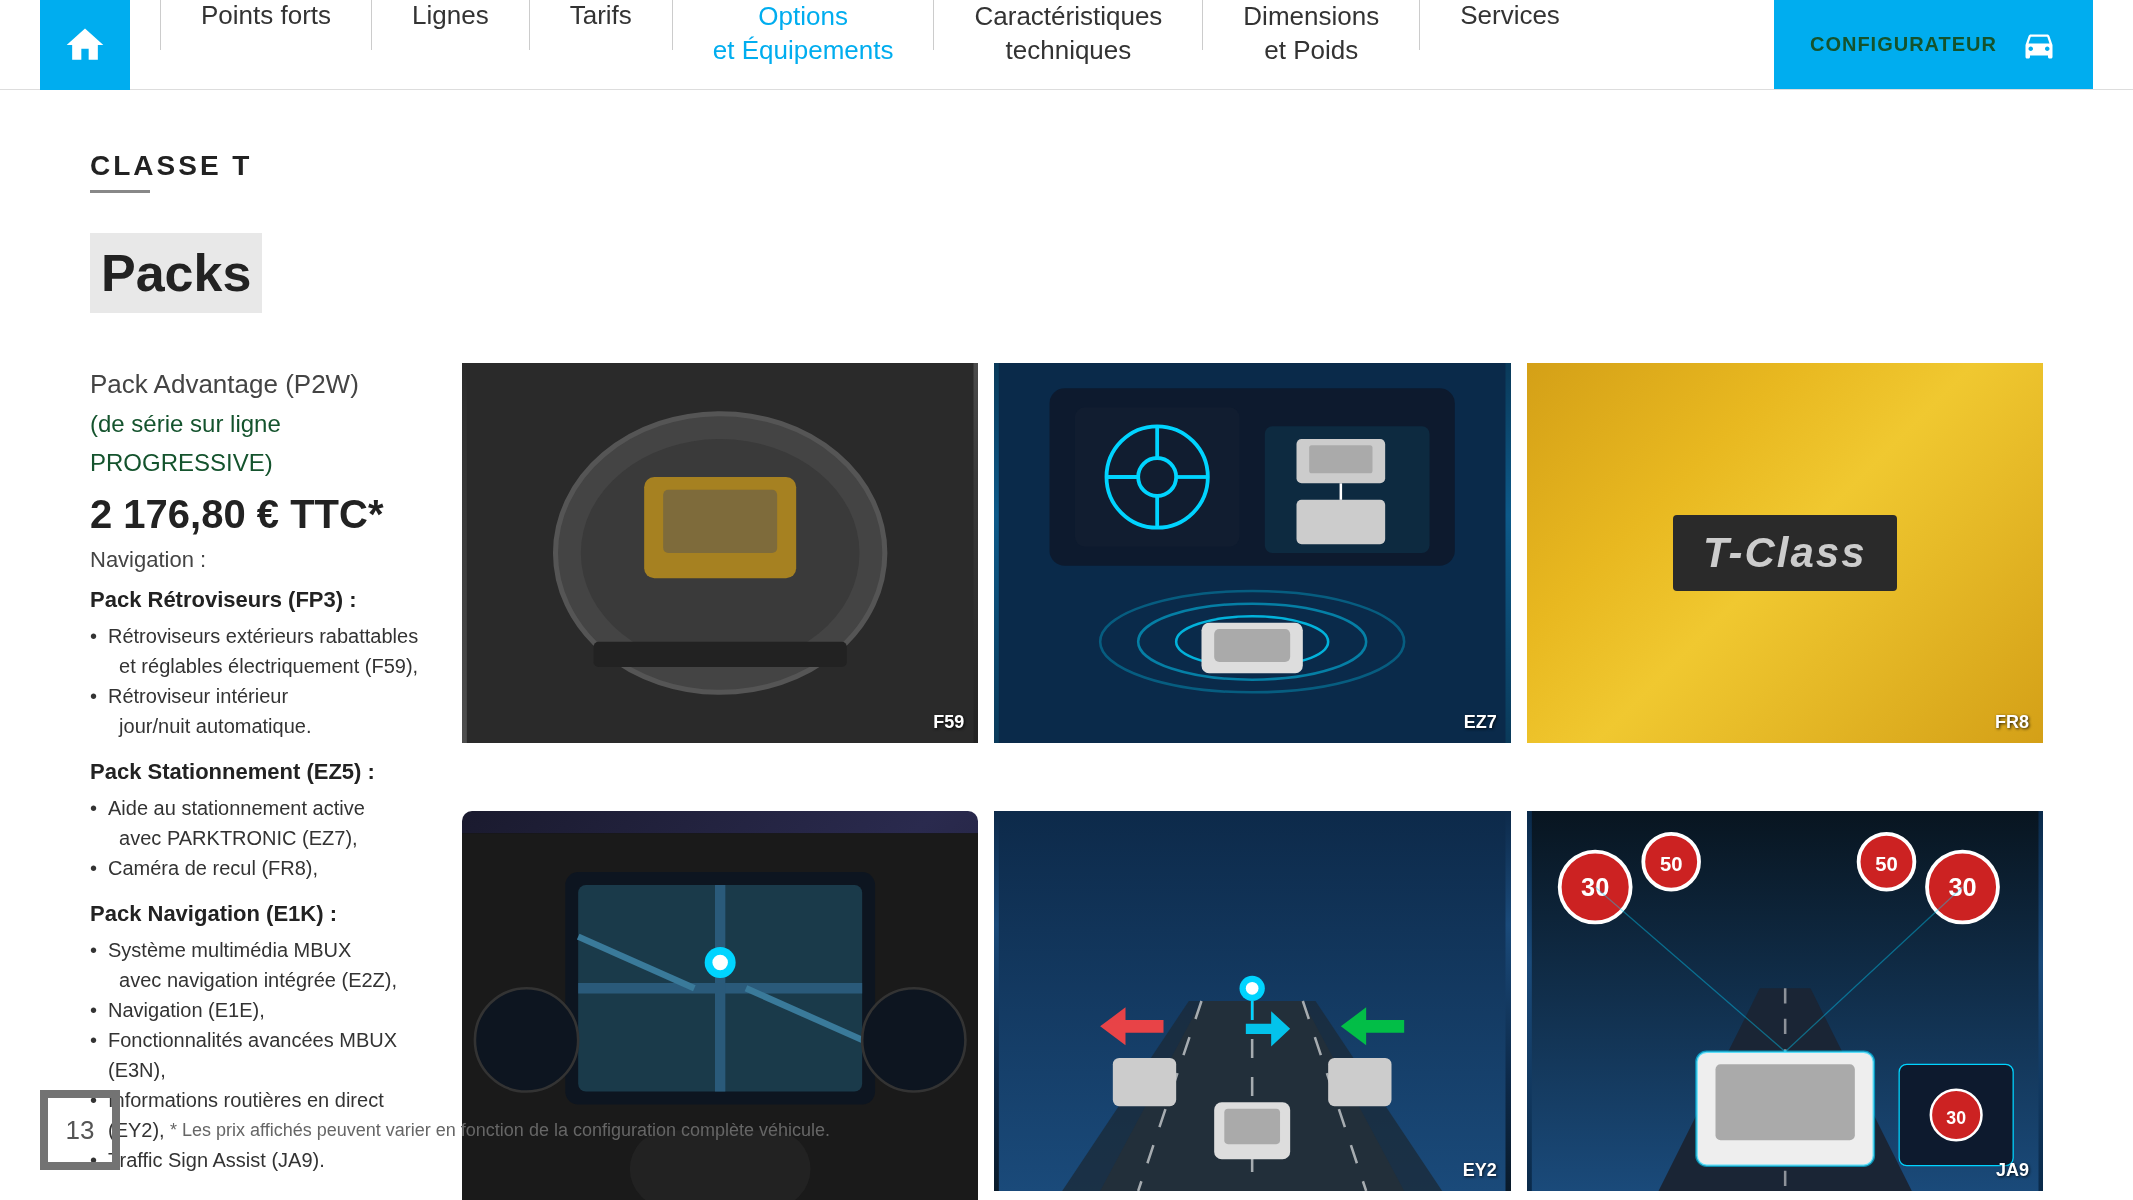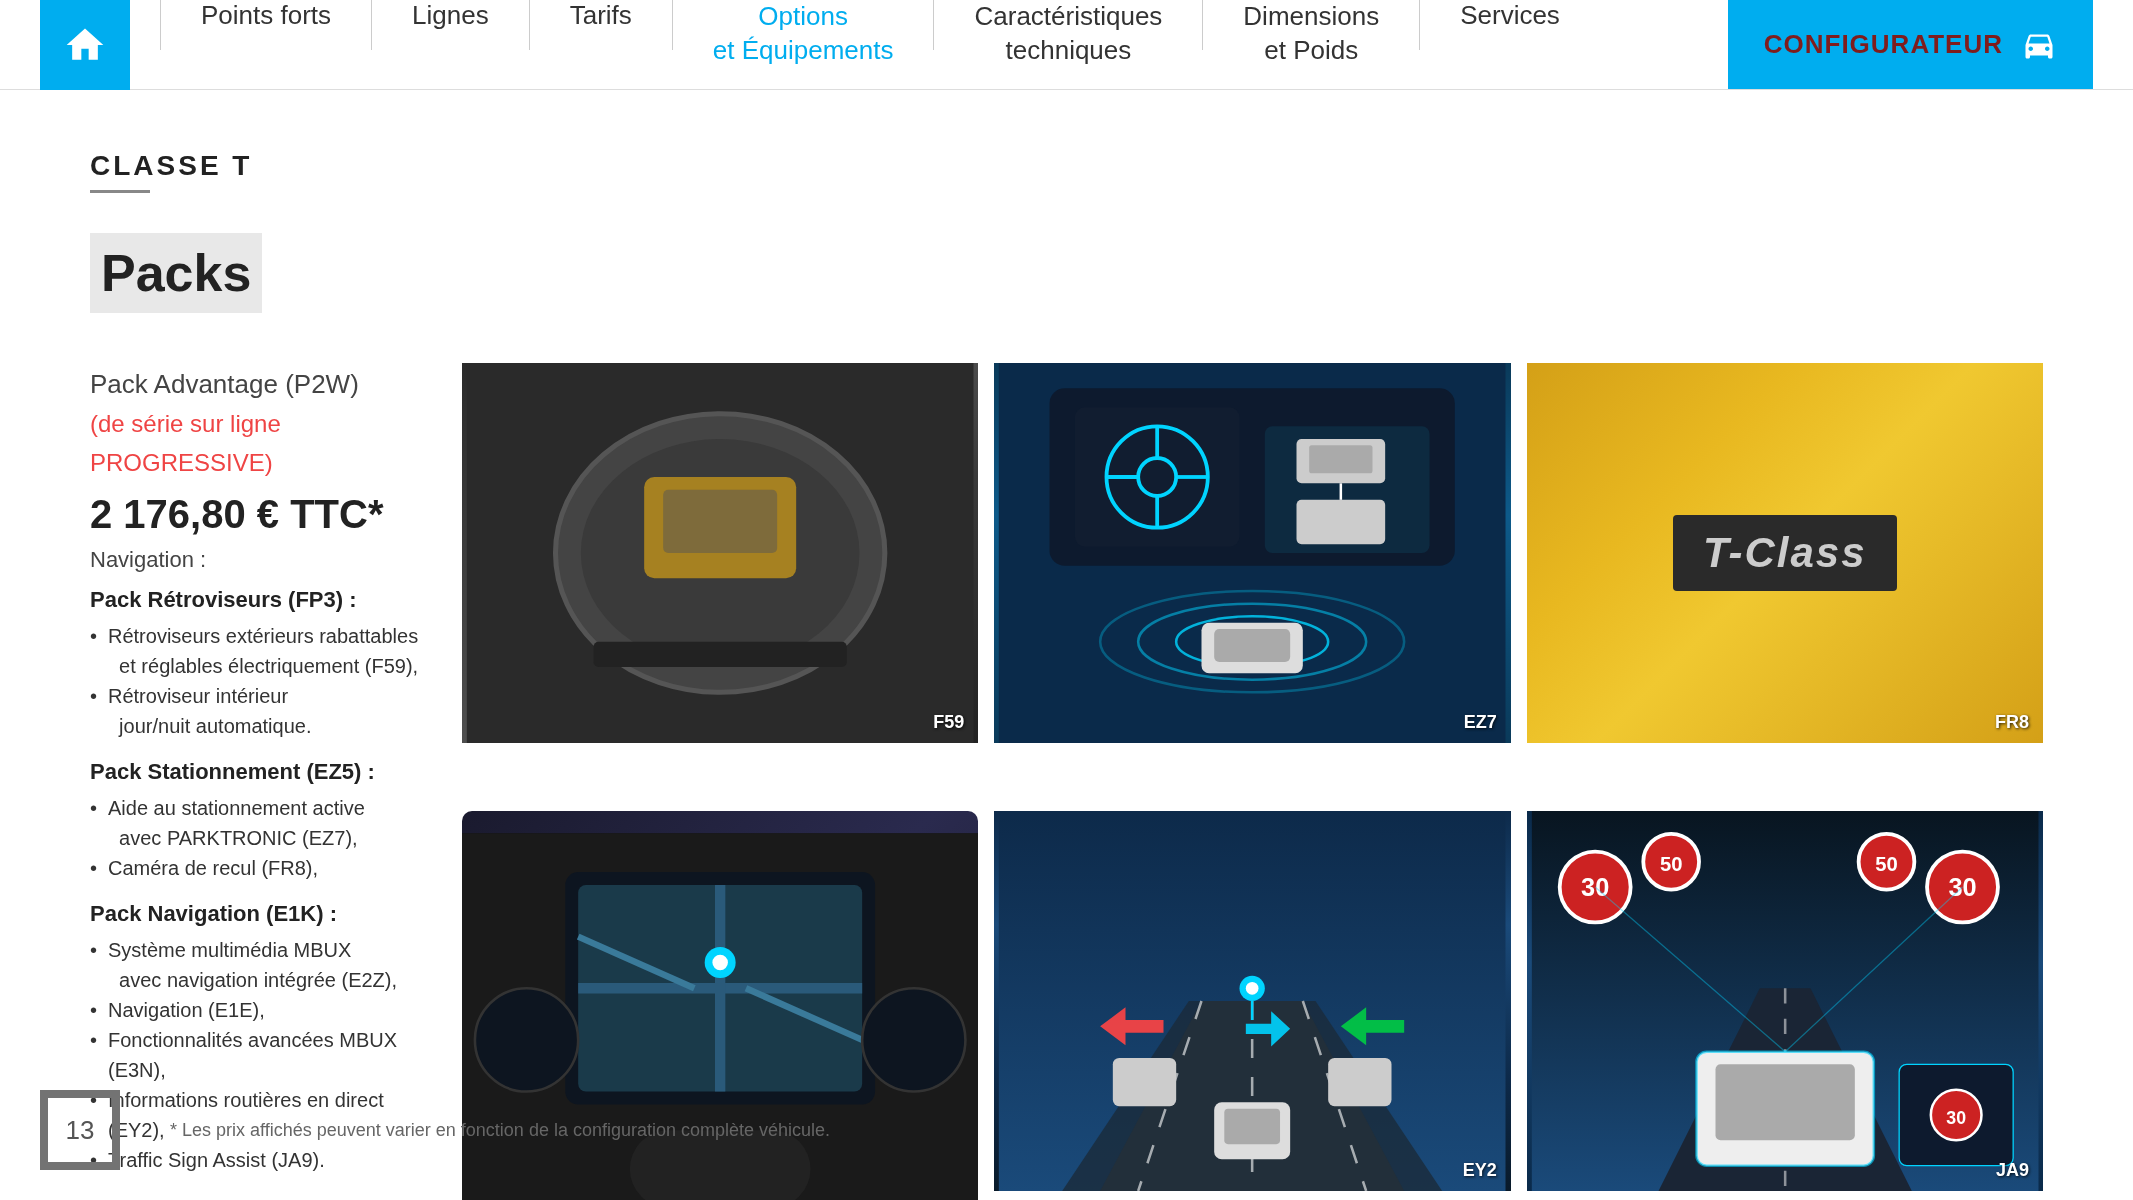--- a/index.html
+++ b/index.html
@@ -48,27 +48,27 @@
       white-space: nowrap;
     }
     .nav-item.active {
       color: #00adef;
       text-align: center;
       line-height: 1.2;
     }
     .nav-spacer { flex: 1; }
     .nav-configurateur {
       background: #00adef;
-      color: #7f1d1d;
-      font-size: 26px;
+      color: #14532d;
+      font-size: 20px;
       font-weight: bold;
       padding: 18px 36px;
       display: flex;
       align-items: center;
-      gap: 18px;
+      gap: 24px;
       cursor: pointer;
       letter-spacing: 1px;
       border: none;
     }
     .nav-configurateur svg {
       width: 36px;
       height: 36px;
       fill: white;
     }
 
@@ -304,21 +304,21 @@
   <div class="classe-title">CLASSE T</div>
   <div class="classe-underline"></div>
 
   <div class="packs-label">Packs</div>
 
   <div class="pack-section">
 
     <div class="pack-info">
       <div class="pack-name">
         <span>Pack Advantage (P2W)</span><br>
-        <span style="font-size:24px;color:#ef4444;">(de série sur ligne PROGRESSIVE)</span>
+        <span style="font-size:24px;color:#14532d;">(de série sur ligne PROGRESSIVE)</span>
       </div>
       <div class="pack-price">2 176,80 € TTC*</div>
       <div class="pack-comprenant">Navigation :</div>
 
       <div class="pack-sub-title">Pack Rétroviseurs (FP3) :</div>
       <ul class="pack-bullets">
         <li>Rétroviseurs extérieurs rabattables<br>&nbsp;&nbsp;et réglables électriquement (F59),</li>
         <li>Rétroviseur intérieur<br>&nbsp;&nbsp;jour/nuit automatique.</li>
       </ul>
 

